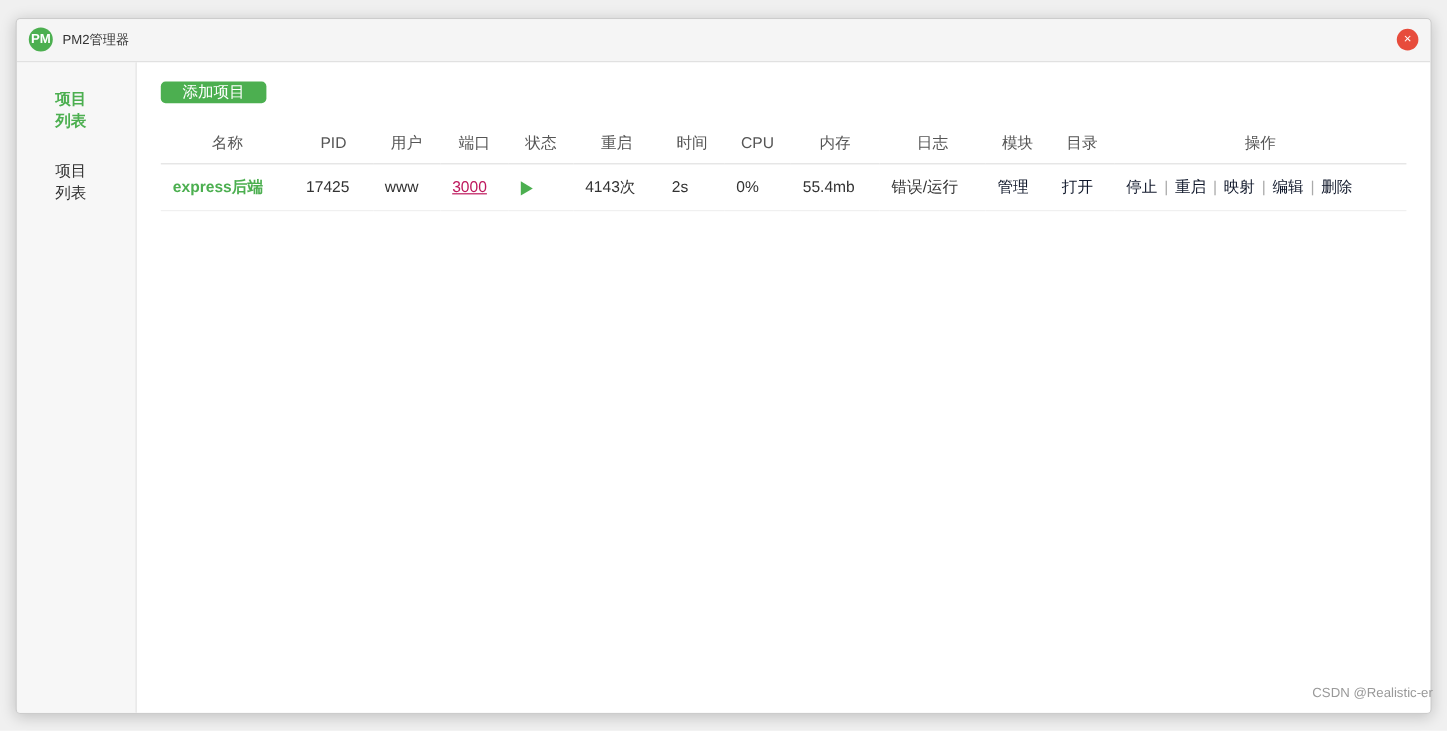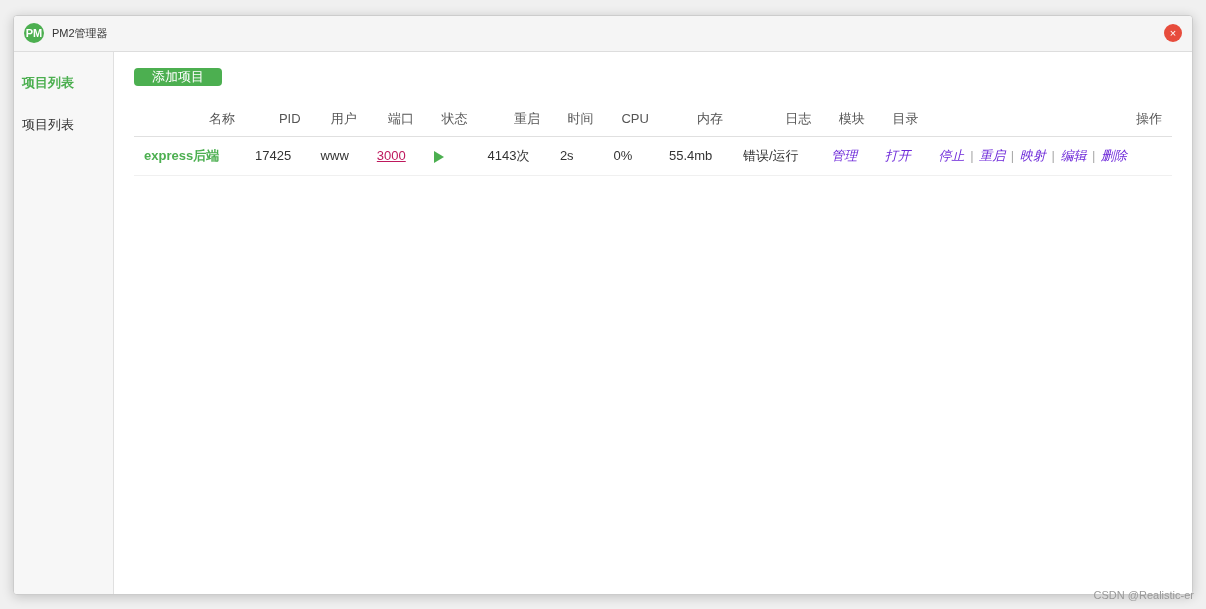--- a/index.html
+++ b/index.html
@@ -65,21 +65,21 @@
       display: flex;
       flex: 1;
     }
     .sidebar {
       width: 100px;
       background: #f7f7f7;
       border-right: 1px solid #e0e0e0;
       padding-top: 10px;
     }
     .sidebar-item {
-      padding: 12px 8px;
+      padding: 12px 32px;
       color: #333;
       cursor: pointer;
       font-size: 13px;
     }
     .sidebar-item.active {
       color: #4caf50;
       font-weight: bold;
     }
     .main {
       flex: 1;
@@ -98,21 +98,21 @@
     }
     table {
       width: 100%;
       border-collapse: collapse;
       font-size: 13px;
     }
     thead tr {
       border-bottom: 1px solid #e0e0e0;
     }
     th {
-      text-align: right;
+      text-align: center;
       padding: 8px 10px;
       color: #555;
       font-weight: normal;
       white-space: nowrap;
     }
     td {
       padding: 10px 10px;
       color: #333;
       white-space: nowrap;
     }
@@ -131,31 +131,30 @@
     .play-icon {
       display: inline-block;
       width: 0;
       height: 0;
       border-top: 6px solid transparent;
       border-bottom: 6px solid transparent;
       border-left: 10px solid #4caf50;
       vertical-align: middle;
     }
     .action-link {
-      color: #6d28d9;
-      cursor: pointer;
-      font-style: italic;
+      color: #0f172a;
+      cursor: pointer;
     }
     .action-sep {
       color: #aaa;
       margin: 0 2px;
     }
     .footer-watermark {
       position: fixed;
-      bottom: 8px;
+      bottom: 25px;
       right: 12px;
       color: #999;
       font-size: 11px;
     }
   </style>
 </head>
 <body>
 
 <div class="window">
   <div class="titlebar">

